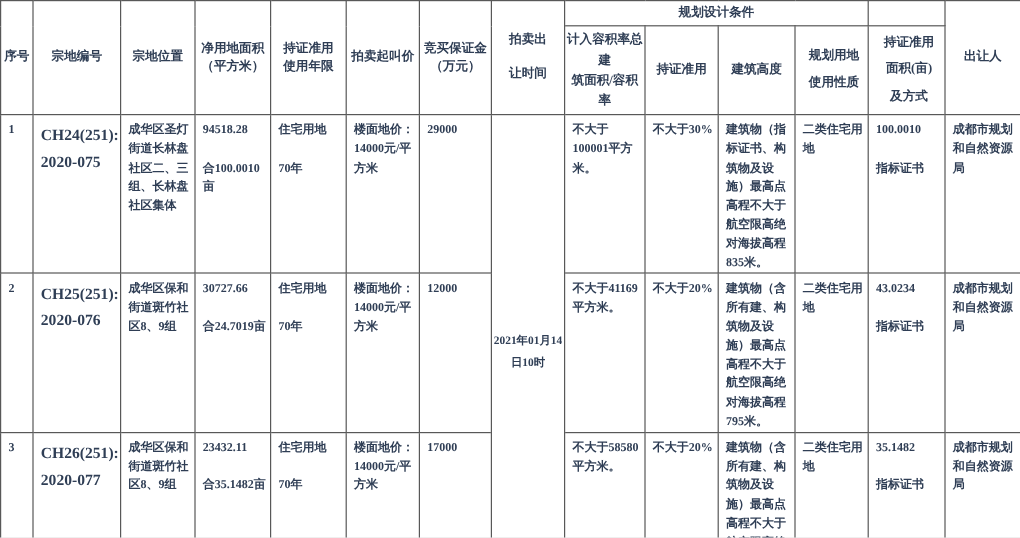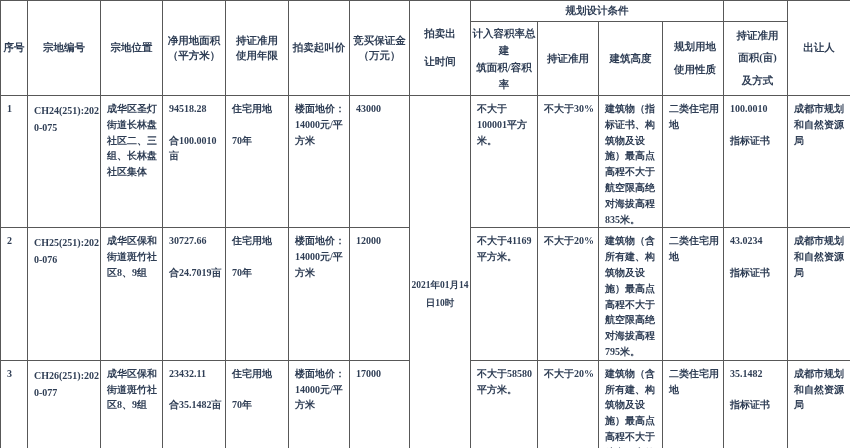--- a/index.html
+++ b/index.html
@@ -9,21 +9,21 @@
         font-family:"Liberation Serif","DejaVu Serif",serif;
         color:#2f3e55;font-weight:bold;
         white-space:pre-line;overflow:hidden;overflow-wrap:break-word;margin-top:25px;}
   th{font-size:10.5px;text-align:center;vertical-align:middle;line-height:1.45;padding:1px;}
   th.tall2{line-height:2.15;}
   th.tall3{line-height:2.65;}
   th.far-col{line-height:1.62;}
   th.sub-left{text-align:center;padding-left:5px;}
   td{font-size:10px;text-align:left;vertical-align:top;
      padding:5px 1px 0 6px;line-height:1.58;}
-  td.parcel{font-size:10px;line-height:1.7;padding-top:6px;}
+  td.parcel{font-size:13px;line-height:1.7;padding-top:6px;}
   td.date{text-align:center;vertical-align:middle;padding:0;font-size:9.5px;line-height:1.9;}
   tr.hA{height:21px;} tr.hB{height:74px;}
   tr.r1{height:116px;} tr.r2{height:116px;} tr.r3{height:118px;}
 </style>
 </head>
 <body>
 
 <div class="page">
 <table>
   <colgroup>
@@ -77,21 +77,21 @@
     <td>1</td>
     <td class="parcel">CH24(251):2020-075</td>
     <td>成华区圣灯街道长林盘社区二、三组、长林盘社区集体</td>
     <td>94518.28
 
 合100.0010亩</td>
     <td>住宅用地
 
 70年</td>
     <td>楼面地价：14000元/平方米</td>
-    <td>43000</td>
+    <td>29000</td>
     <td rowspan="3" class="date">2021年01月14
 日10时</td>
     <td>不大于100001平方米。</td>
     <td>不大于30%</td>
     <td>建筑物（指标证书、构筑物及设施）最高点高程不大于航空限高绝对海拔高程835米。</td>
     <td>二类住宅用地</td>
     <td>100.0010
 
 指标证书</td>
     <td>成都市规划和自然资源局</td>

